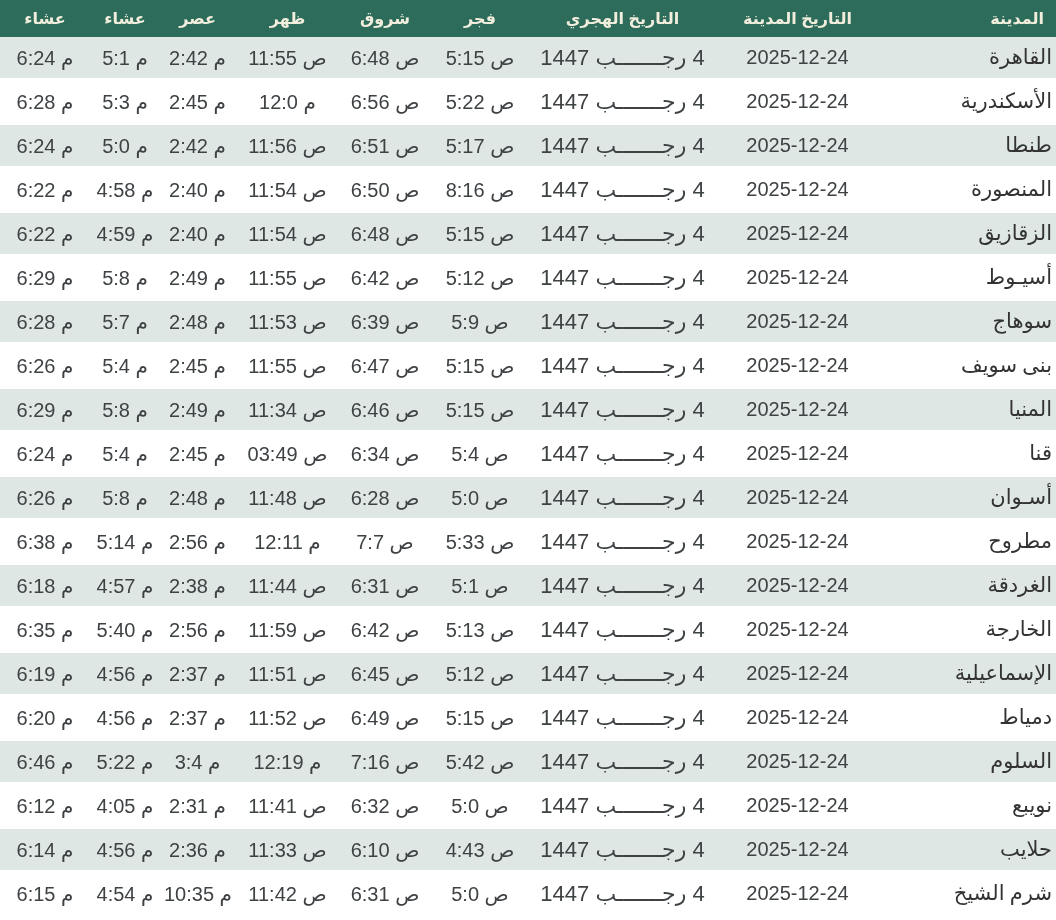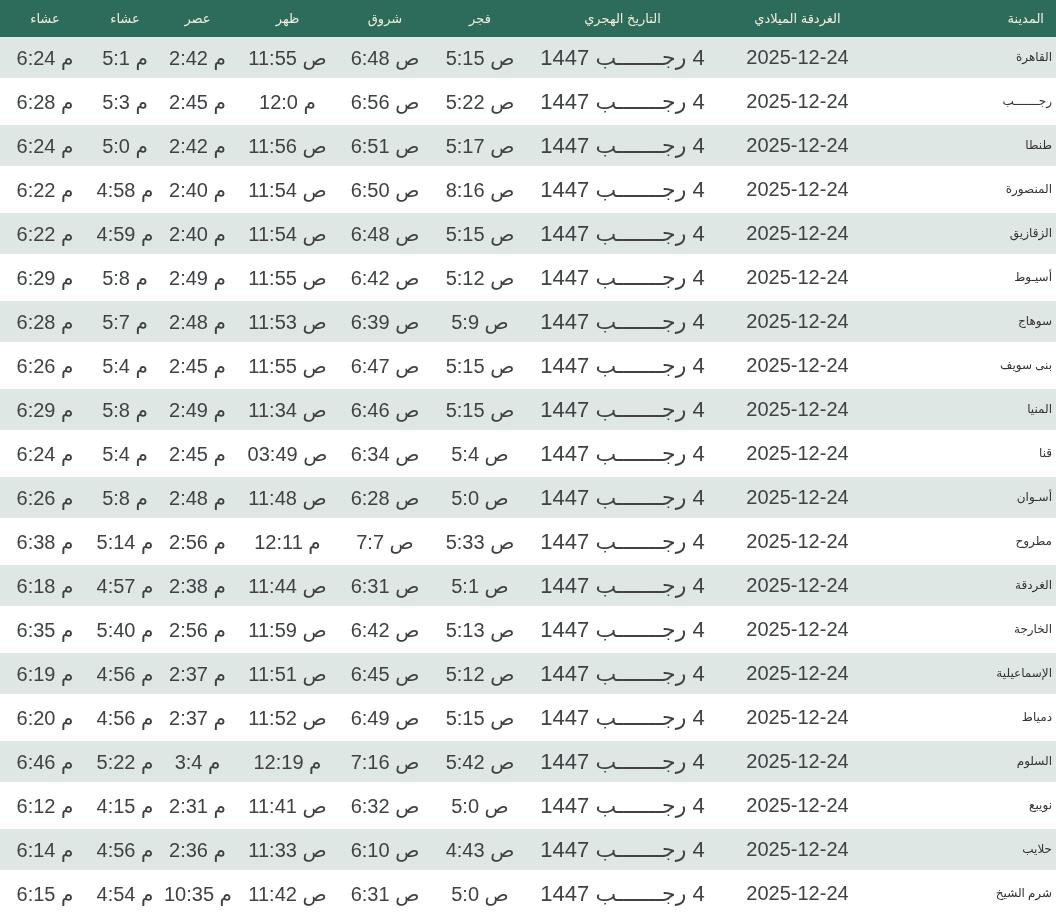--- a/index.html
+++ b/index.html
@@ -14,22 +14,22 @@
     direction: rtl;
     border-collapse: collapse;
     table-layout: fixed;
   }
   table.prayer-table thead th {
     background: var(--header-bg, #2d6b5a);
     color: var(--header-text, #f2eedd);
     height: 37px;
     padding: 0 4px;
     font-family: "Liberation Sans", "DejaVu Sans", sans-serif;
-    font-size: 13px;
-    font-weight: normal;
+    font-size: 16px;
+    font-weight: bold;
     text-align: center;
     vertical-align: middle;
   }
   table.prayer-table thead th.col-city {
     text-align: right;
     padding-left: 0;
     padding-right: 12px;
   }
   table.prayer-table tbody td {
     height: 41px;
@@ -43,21 +43,21 @@
     overflow: hidden;
     white-space: nowrap;
   }
   table.prayer-table tbody tr:nth-child(odd) td  { background: var(--row-alt, #dfe7e4); }
   table.prayer-table tbody tr:nth-child(even) td { background: var(--row-base, #ffffff); }
   table.prayer-table tbody td.cell-city {
     text-align: right;
     padding-left: 0;
     color: var(--city-text, #333333);
     font-family: "Liberation Serif", "DejaVu Sans", serif;
-    font-size: 12px;
+    font-size: 21px;
   }
   table.prayer-table tbody td.ltr-cell {
     direction: ltr;
     unicode-bidi: isolate;
   }
   table.prayer-table tbody td.cell-hijri {
     font-size: 22px;
   }
 </style>
 </head>
@@ -72,21 +72,21 @@
         <col style="width: 100px;">
         <col style="width: 90px;">
         <col style="width: 105px;">
         <col style="width: 75px;">
         <col style="width: 70px;">
         <col style="width: 90px;">
       </colgroup>
     <thead>
       <tr>
           <th class="col-city">المدينة</th>
-          <th class="col-gregorian">الغردقة الميلادي</th>
+          <th class="col-gregorian">التاريخ المدينة</th>
           <th class="col-hijri">التاريخ الهجري</th>
           <th class="col-fajr">فجر</th>
           <th class="col-sunrise">شروق</th>
           <th class="col-dhuhr">ظهر</th>
           <th class="col-asr">عصر</th>
           <th class="col-maghrib">عشاء</th>
           <th class="col-isha">عشاء</th>
         </tr>
     </thead>
     <tbody>
@@ -95,21 +95,21 @@
           <td class="cell-gregorian ltr-cell">2025-12-24</td>
           <td class="cell-hijri">4 رجـــــــب 1447</td>
           <td class="cell-fajr ltr-cell">5:15 ص</td>
           <td class="cell-sunrise ltr-cell">6:48 ص</td>
           <td class="cell-dhuhr ltr-cell">11:55 ص</td>
           <td class="cell-asr ltr-cell">2:42 م</td>
           <td class="cell-maghrib ltr-cell">5:1 م</td>
           <td class="cell-isha ltr-cell">6:24 م</td>
         </tr>
         <tr>
-          <td class="cell-city">رجـــــــب</td>
+          <td class="cell-city">الأسكندرية</td>
           <td class="cell-gregorian ltr-cell">2025-12-24</td>
           <td class="cell-hijri">4 رجـــــــب 1447</td>
           <td class="cell-fajr ltr-cell">5:22 ص</td>
           <td class="cell-sunrise ltr-cell">6:56 ص</td>
           <td class="cell-dhuhr ltr-cell">12:0 م</td>
           <td class="cell-asr ltr-cell">2:45 م</td>
           <td class="cell-maghrib ltr-cell">5:3 م</td>
           <td class="cell-isha ltr-cell">6:28 م</td>
         </tr>
         <tr>
@@ -278,21 +278,21 @@
           <td class="cell-isha ltr-cell">6:46 م</td>
         </tr>
         <tr>
           <td class="cell-city">نويبع</td>
           <td class="cell-gregorian ltr-cell">2025-12-24</td>
           <td class="cell-hijri">4 رجـــــــب 1447</td>
           <td class="cell-fajr ltr-cell">5:0 ص</td>
           <td class="cell-sunrise ltr-cell">6:32 ص</td>
           <td class="cell-dhuhr ltr-cell">11:41 ص</td>
           <td class="cell-asr ltr-cell">2:31 م</td>
-          <td class="cell-maghrib ltr-cell">4:15 م</td>
+          <td class="cell-maghrib ltr-cell">4:05 م</td>
           <td class="cell-isha ltr-cell">6:12 م</td>
         </tr>
         <tr>
           <td class="cell-city">حلايب</td>
           <td class="cell-gregorian ltr-cell">2025-12-24</td>
           <td class="cell-hijri">4 رجـــــــب 1447</td>
           <td class="cell-fajr ltr-cell">4:43 ص</td>
           <td class="cell-sunrise ltr-cell">6:10 ص</td>
           <td class="cell-dhuhr ltr-cell">11:33 ص</td>
           <td class="cell-asr ltr-cell">2:36 م</td>

